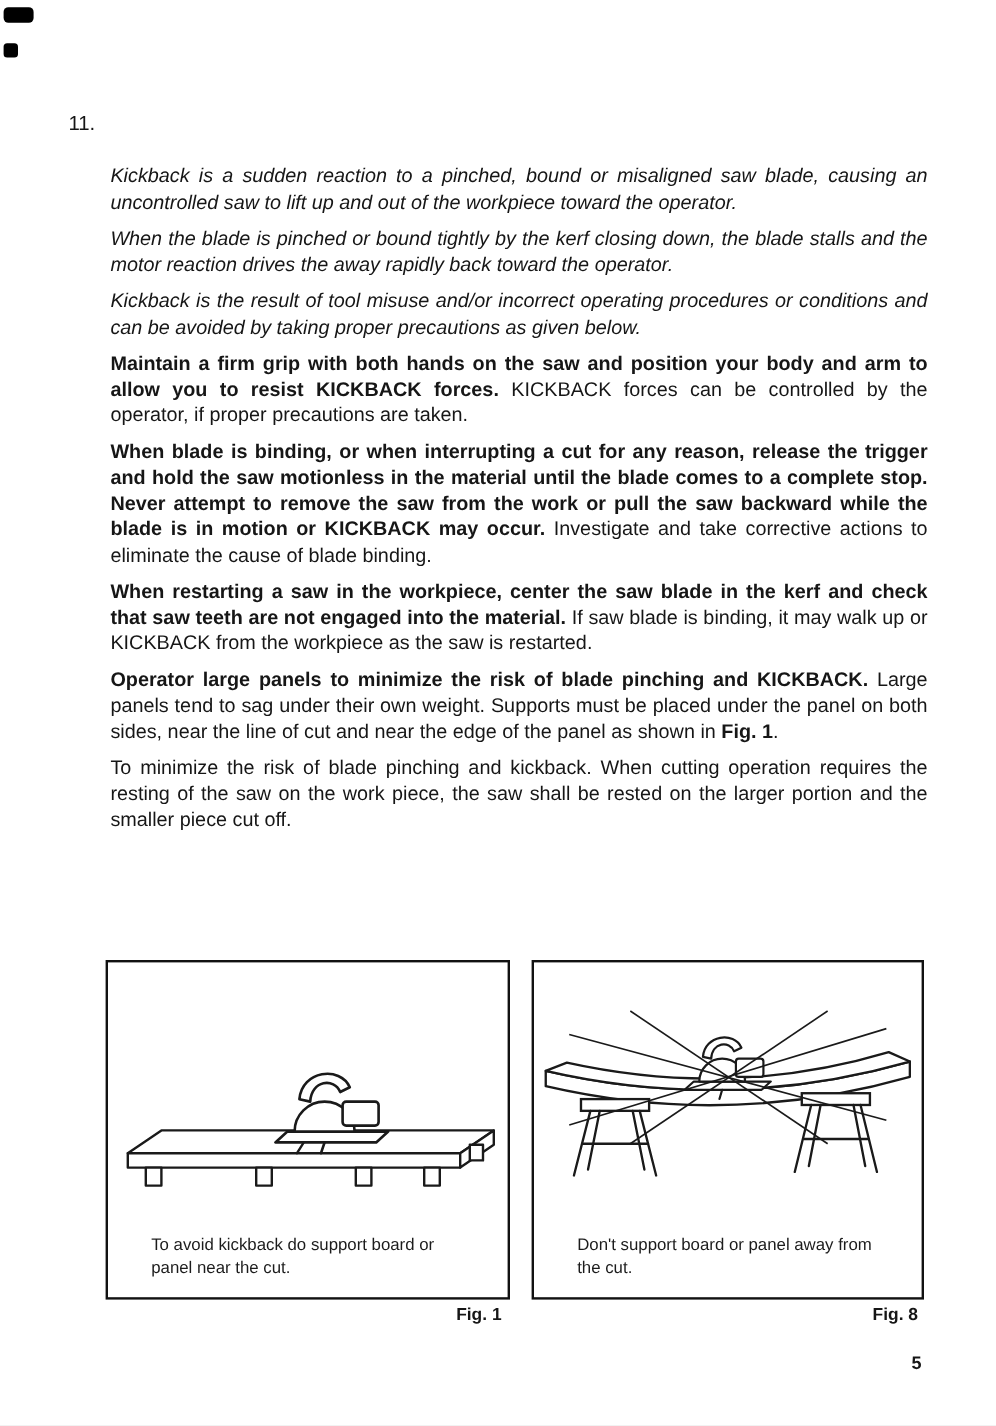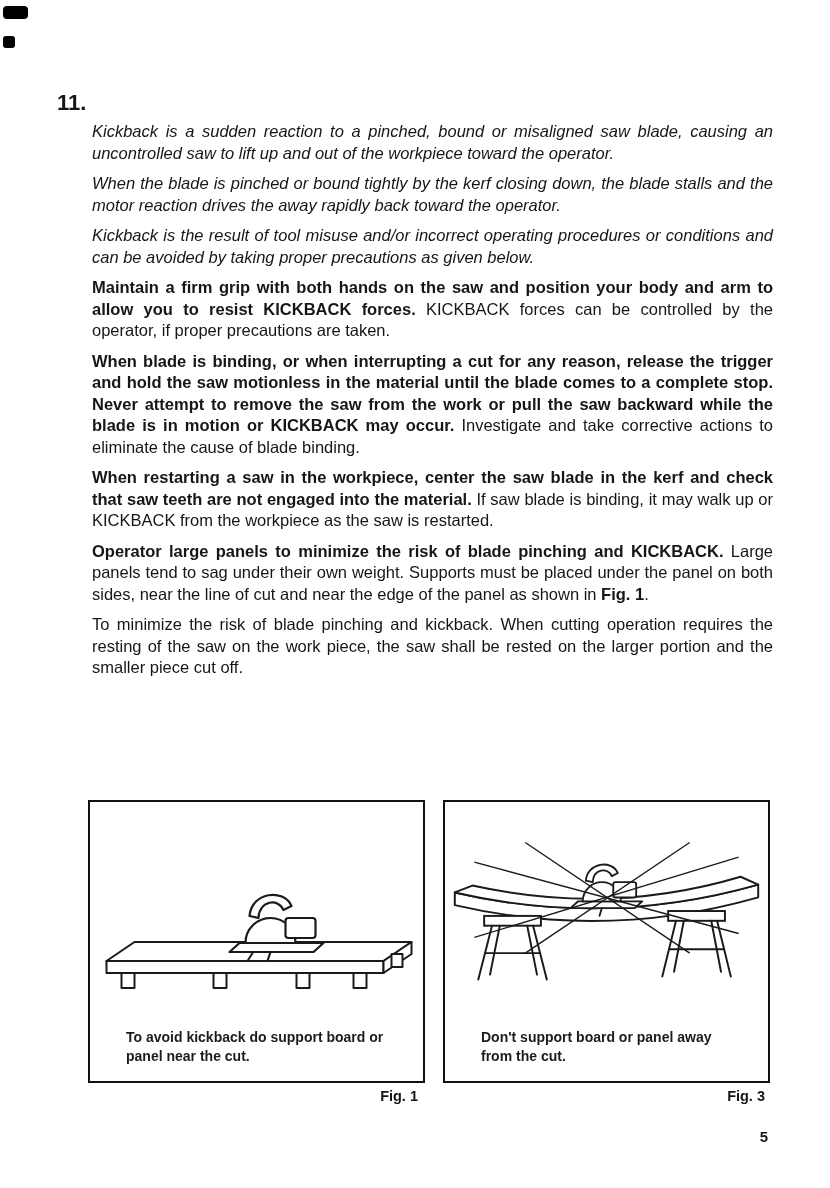--- a/index.html
+++ b/index.html
@@ -12,37 +12,37 @@
     background: #ffffff;
     color: #161616;
     font-family: "Liberation Sans", sans-serif;
     overflow: hidden;
   }
   .artifact1 { position:absolute; left:3px; top:6px; width:25px; height:13px; background:#000; border-radius:4px; }
   .artifact2 { position:absolute; left:3px; top:36px; width:12px; height:12px; background:#000; border-radius:3px; }
 
   .content { position:absolute; left:57px; top:92px; width:716px; }
 
-  .heading { display:flex; font-weight:700; font-size:22px; line-height:21px; margin-bottom:8px; }
+  .heading { display:flex; font-weight:400; font-size:17px; line-height:21px; margin-bottom:24px; }
   .heading .num { width:35px; flex:0 0 35px; }
 
   .paragraphs { margin-left:35px; width:681px; }
   .para {
     font-size:16.5px;
     line-height:21.5px;
     text-align:justify;
     margin-bottom:9px;
   }
   .it { font-style:italic;margin-top:44px; }
   .b  { font-weight:700; }
 
   .figures { position:absolute; top:800px; left:88px; width:684px; }
   .figbox {
     position:absolute; top:0; height:283px;
-    border:2px solid #111; background:#fff;font-weight:bold;
+    border:2px solid #111; background:#fff;
   }
   .figbox.f1 { left:0;   width:337px; }
   .figbox.f2 { left:355px; width:327px; }
   .figbox svg { display:block; width:100%; height:212px; margin-top:4px; }
   .caption {
     position:absolute; left:36px; bottom:16px;
     font-size:14px; line-height:18.5px; color:#1c1c1c;
   }
   .f1 .caption { width:258px; }
   .f2 .caption { width:250px; }
@@ -147,19 +147,19 @@
 
         <g stroke="#1a1a1a" stroke-width="1.4" fill="none">
           <line x1="30" y1="55" x2="300" y2="128"></line>
           <line x1="30" y1="132" x2="300" y2="50"></line>
           <line x1="82" y1="35" x2="250" y2="148"></line>
           <line x1="82" y1="148" x2="250" y2="35"></line>
         </g>
       </svg>
       <div class="caption">Don't support board or panel away from the cut.</div>
     </div>
-    <div class="figlabel l2">Fig. 3</div>
+    <div class="figlabel l2">Fig. 8</div>
 
   </div>
 
   <div class="pagenum">5</div>
 
 </div>
 
 </body></html>

